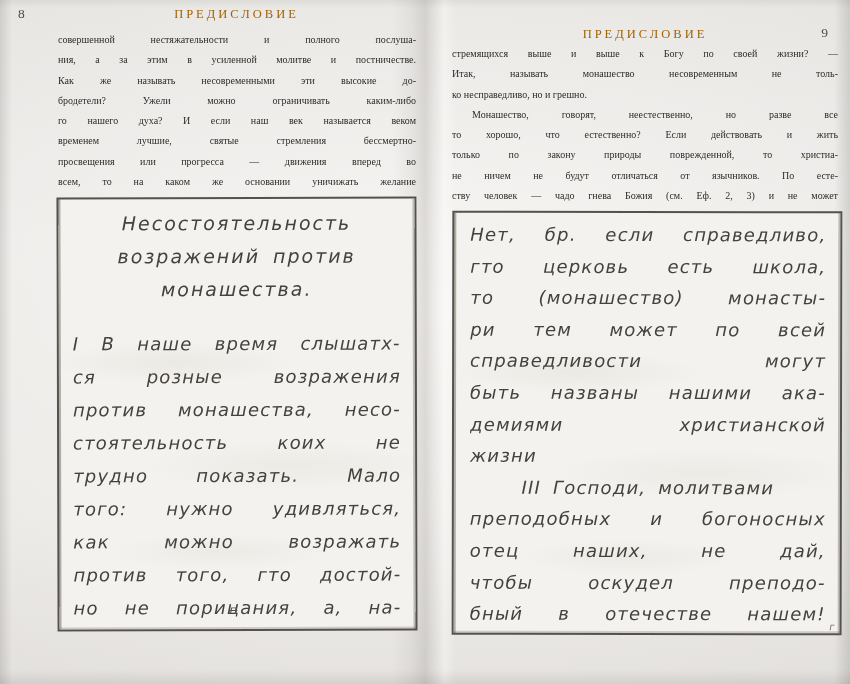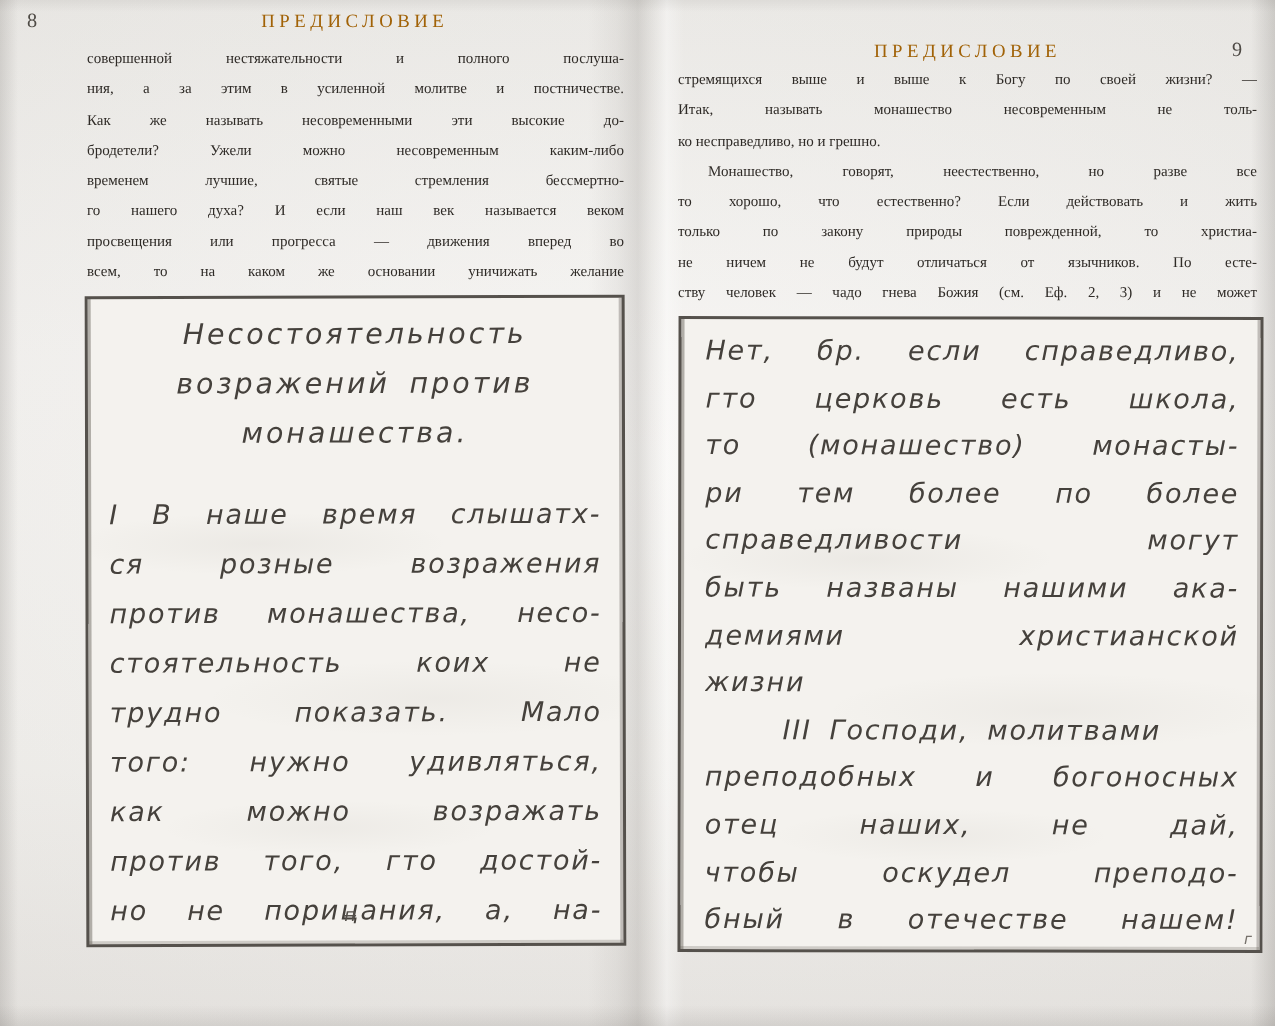--- a/index.html
+++ b/index.html
@@ -73,23 +73,23 @@
 <div class="decor edge-top"></div>
 <div class="decor edge-bottom"></div>
 
 <div id="pnum-left" class="pnum">8</div>
 <div id="header-left" class="running-header">ПРЕДИСЛОВИЕ</div>
 
 <div id="printed-left" class="printed">
     <div class="p-line">совершенной нестяжательности и полного послуша-</div>
     <div class="p-line">ния, а за этим в усиленной молитве и постничестве.</div>
     <div class="p-line">Как же называть несовременными эти высокие до-</div>
-    <div class="p-line">бродетели? Ужели можно несовременным каким-либо</div>
+    <div class="p-line">бродетели? Ужели можно ограничивать каким-либо</div>
+    <div class="p-line">го нашего духа? И если наш век называется веком</div>
     <div class="p-line">временем лучшие, святые стремления бессмертно-</div>
-    <div class="p-line">го нашего духа? И если наш век называется веком</div>
     <div class="p-line">просвещения или прогресса — движения вперед во</div>
     <div class="p-line">всем, то на каком же основании уничижать желание</div>
   </div>
 
 <div id="box-left" class="note-box">
   <div class="note-title hw">
       <div class="hw-line">Несостоятельность</div>
       <div class="hw-line">возражений против</div>
       <div class="hw-line">монашества.</div>
     </div>
@@ -119,21 +119,21 @@
     <div class="p-line">только по закону природы поврежденной, то христиа-</div>
     <div class="p-line">не ничем не будут отличаться от язычников. По есте-</div>
     <div class="p-line">ству человек — чадо гнева Божия (см. Еф. 2, 3) и не может</div>
   </div>
 
 <div id="box-right" class="note-box">
   <div class="note-body hw">
       <div class="hw-line">Нет, бр. если справедливо,</div>
       <div class="hw-line">гто церковь есть школа,</div>
       <div class="hw-line">то (монашество) монасты-</div>
-      <div class="hw-line">ри тем более по более</div>
+      <div class="hw-line">ри тем может по всей</div>
       <div class="hw-line">справедливости могут</div>
       <div class="hw-line">быть названы нашими ака-</div>
       <div class="hw-line">демиями христианской</div>
       <div class="hw-line">жизни</div>
       <div class="hw-line">III Господи, молитвами</div>
       <div class="hw-line">преподобных и богоносных</div>
       <div class="hw-line">отец наших, не дай,</div>
       <div class="hw-line">чтобы оскудел преподо-</div>
       <div class="hw-line">бный в отечестве нашем!</div>
     </div>

